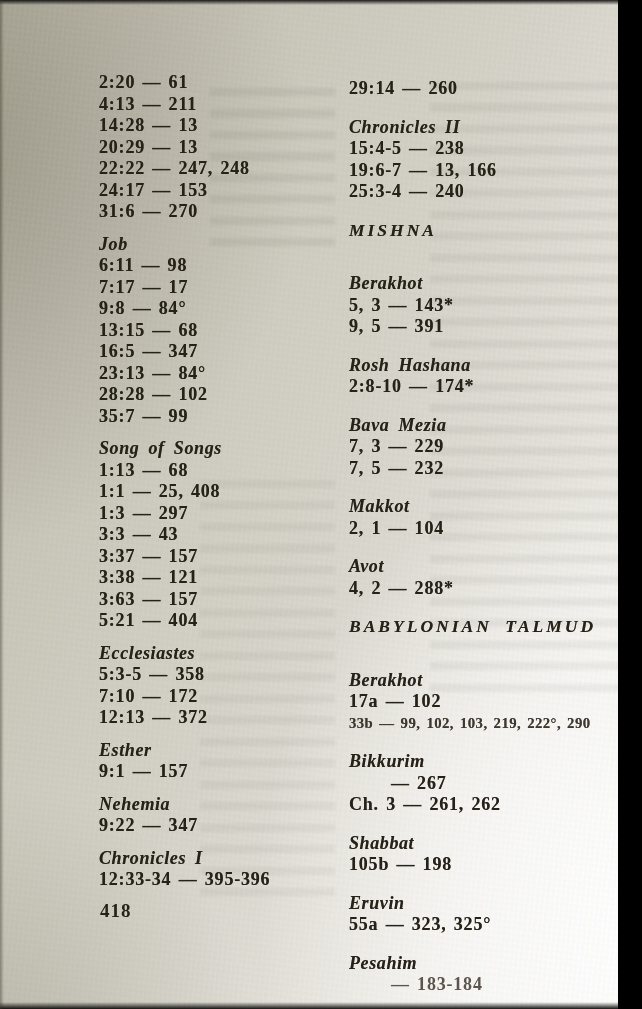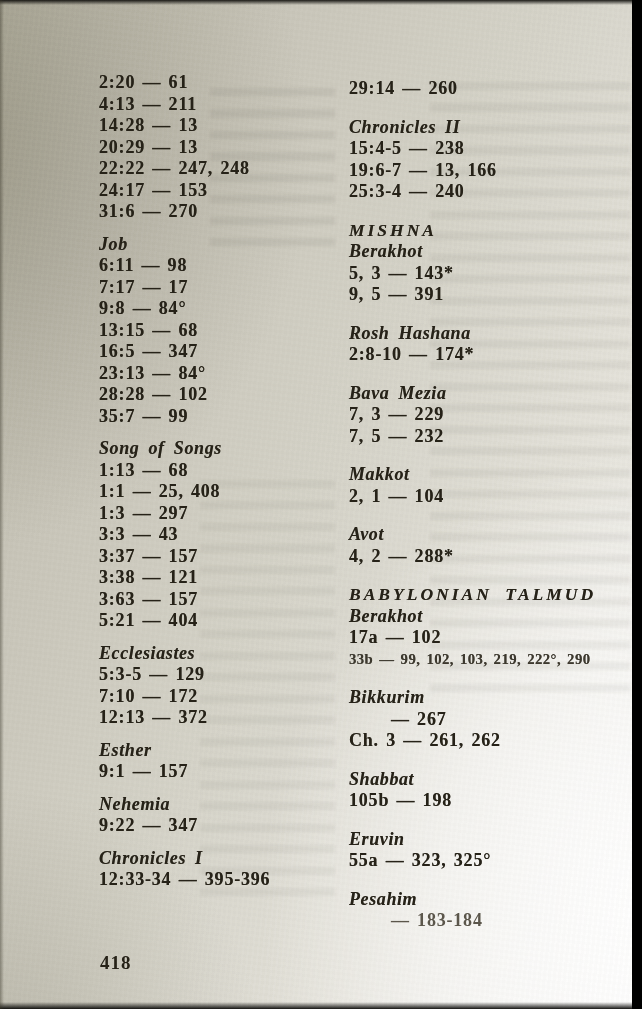--- a/index.html
+++ b/index.html
@@ -6,21 +6,20 @@
   .photo{
     position:relative;
     width:618px;height:1009px;
     overflow:hidden;
     background:
       radial-gradient(95% 70% at 103% 90%, rgba(255,255,255,0.95) 0%, rgba(255,255,255,0.55) 35%, rgba(255,255,255,0) 65%),
       radial-gradient(80% 55% at -8% 15%, rgba(82,78,58,0.30) 0%, rgba(82,78,58,0.12) 40%, rgba(82,78,58,0) 72%),
       radial-gradient(70% 45% at 0% 105%, rgba(82,78,58,0.18) 0%, rgba(82,78,58,0) 60%),
       linear-gradient(115deg, #b9b6a6 0%, #c8c5b9 25%, #d5d3c8 50%, #e4e2da 72%, #f2f1ed 92%, #f8f8f6 100%);
     font-family:"Liberation Serif","DejaVu Serif",serif;
-    padding-left:14px;
   }
   .grain{
     position:absolute;inset:0;pointer-events:none;opacity:.55;
     background-image:
       repeating-linear-gradient(7deg, rgba(255,255,255,0.025) 0 3px, rgba(70,66,52,0.02) 3px 6px),
       repeating-linear-gradient(96deg, rgba(255,255,255,0.02) 0 2px, rgba(70,66,52,0.018) 2px 5px);
   }
   .ghost{
     position:absolute;pointer-events:none;
     background:repeating-linear-gradient(180deg, rgba(98,95,86,0.10) 0 8px, rgba(98,95,86,0) 8px 21.5px);
@@ -34,29 +33,29 @@
     background:linear-gradient(90deg, rgba(58,55,42,0.45), rgba(58,55,42,0));}
   .col{position:absolute;}
   #col-left{left:99px;top:72px;width:240px;}
   #col-right{left:349px;top:78px;width:292px;}
   .line{
     font-size:18px;line-height:21.5px;font-weight:700;
     color:#262218;letter-spacing:0.8px;word-spacing:2px;
     text-shadow:0 0 0.5px rgba(38,34,24,0.55);
     white-space:nowrap;
   }
-  .heading{font-style:italic;letter-spacing:0.6px;word-spacing:4px;}
+  .heading{font-style:italic;letter-spacing:0.6px;word-spacing:4px;margin-top:32px;}
   .major{letter-spacing:3px;word-spacing:6px;font-size:17.5px;}
   #col-left .gap{margin-top:11px;font-style:italic;}
   #col-right .gap{margin-top:17px;}
   .indent{margin-left:42px;}
   .small{font-size:14.8px;letter-spacing:0.4px;color:#3c382e;}
   .dim{color:#5b564b;text-shadow:none;}
   .page-number{
-    position:absolute;left:100px;top:952px;
+    position:absolute;left:100px;top:900px;
     font-size:19px;font-weight:700;color:#262218;letter-spacing:1px;
   }
 </style>
 </head>
 <body>
 
 <div class="photo">
   <div class="grain"></div>
 
   <div class="ghost" style="left:210px;top:88px;width:125px;height:165px;"></div>
@@ -83,21 +82,21 @@
       <div class="line heading gap">Song of Songs</div>
       <div class="line entry">1:13 — 68</div>
       <div class="line entry">1:1 — 25, 408</div>
       <div class="line entry">1:3 — 297</div>
       <div class="line entry">3:3 — 43</div>
       <div class="line entry">3:37 — 157</div>
       <div class="line entry">3:38 — 121</div>
       <div class="line entry">3:63 — 157</div>
       <div class="line entry">5:21 — 404</div>
       <div class="line heading gap">Ecclesiastes</div>
-      <div class="line entry">5:3-5 — 129</div>
+      <div class="line entry">5:3-5 — 358</div>
       <div class="line entry">7:10 — 172</div>
       <div class="line entry">12:13 — 372</div>
       <div class="line heading gap">Esther</div>
       <div class="line entry">9:1 — 157</div>
       <div class="line heading gap">Nehemia</div>
       <div class="line entry">9:22 — 347</div>
       <div class="line heading gap">Chronicles I</div>
       <div class="line entry">12:33-34 — 395-396</div>
     </div>
   <div class="col" id="col-right">

